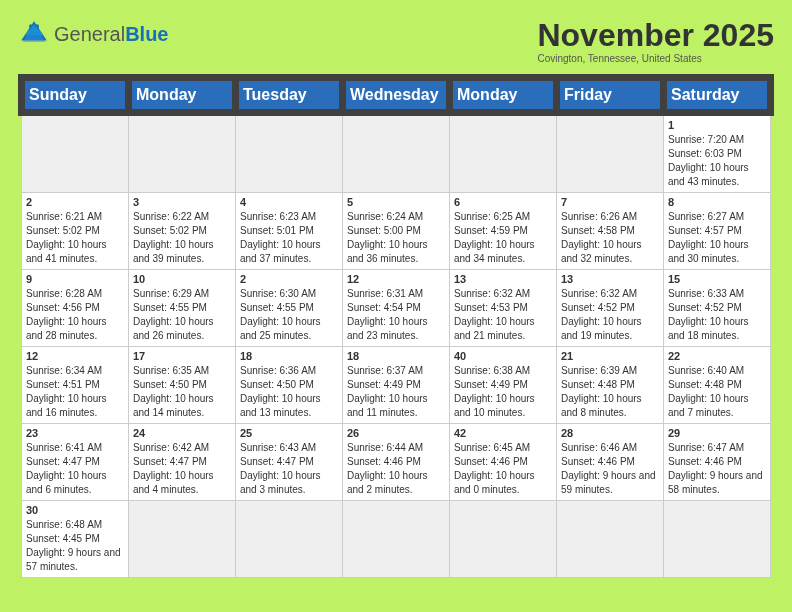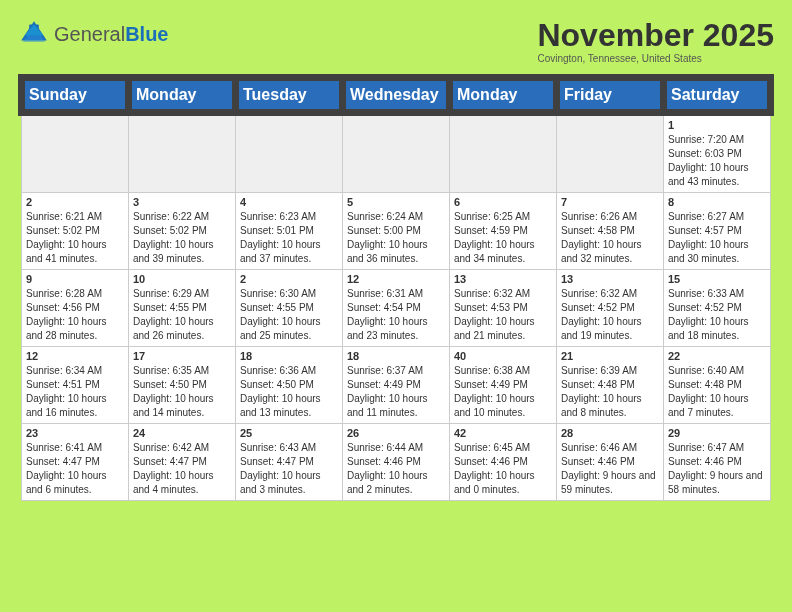--- a/index.html
+++ b/index.html
@@ -240,15 +240,27 @@
           </td>
           <td>
             <span class="day-number">28</span>
             <div class="day-info">Sunrise: 6:46 AM<br>Sunset: 4:46 PM<br>Daylight: 9 hours and 59 minutes.</div>
           </td>
           <td>
             <span class="day-number">29</span>
             <div class="day-info">Sunrise: 6:47 AM<br>Sunset: 4:46 PM<br>Daylight: 9 hours and 58 minutes.</div>
           </td>
         </tr>
+        <tr>
+          <td>
+            <span class="day-number">30</span>
+            <div class="day-info">Sunrise: 6:48 AM<br>Sunset: 4:45 PM<br>Daylight: 9 hours and 57 minutes.</div>
+          </td>
+          <td class="cell-empty" style="background: rgb(239, 239, 239);"></td>
+          <td class="cell-empty" style="background: rgb(239, 239, 239);"></td>
+          <td class="cell-empty" style="background: rgb(239, 239, 239);"></td>
+          <td class="cell-empty" style="background: rgb(239, 239, 239);"></td>
+          <td class="cell-empty" style="background: rgb(239, 239, 239);"></td>
+          <td class="cell-empty" style="background: rgb(239, 239, 239);"></td>
+        </tr>
       </tbody>
   </table>
 </div>
 
 </body></html>

